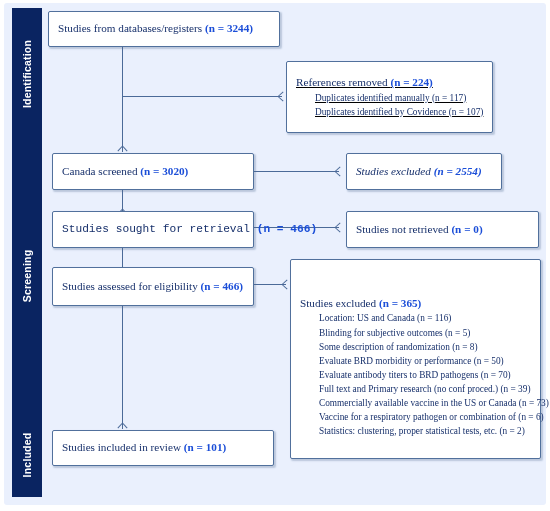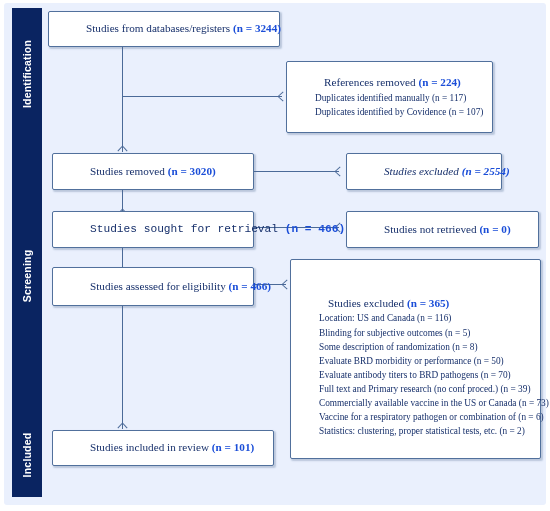--- a/index.html
+++ b/index.html
@@ -64,21 +64,20 @@
   }
   .box-inner.top-align {
     justify-content: flex-start;
     padding-top: 9px;
   }
   .line {
     color: #17306b;
     font-size: 11.2px;
     line-height: 1.38;
     white-space: nowrap;
-    margin-left: 28px;
   }
   .line .n {
     color: #1b4ed8;
     font-weight: bold;
   }
   .sub {
     color: #17306b;
     font-size: 9.3px;
     line-height: 1.52;
     margin-left: 19px;
@@ -171,31 +170,31 @@
 
     <div class="hline" style="left:250px; top:281px; width:32px;"></div>
     <div class="arrow-right" style="left:278px; top:277px;"></div>
 
     <div class="box" style="left:44px; top:8px; width:232px; height:36px;">
       <div class="box-inner">
         <div class="line"><span>Studies from databases/registers </span><span class="n">(n = 3244)</span></div>
       </div>
     </div>
 
-    <div class="box" style="left:282px; top:58px; width:207px; height:72px;">
+    <div class="box" style="left:282px; top:58px; width:207px; height:72px;text-decoration:underline;">
       <div class="box-inner">
         <div class="line"><span>References removed </span><span class="n">(n = 224)</span></div>
         <div class="sub">Duplicates identified manually (n = 117)</div>
         <div class="sub">Duplicates identified by Covidence (n = 107)</div>
       </div>
     </div>
 
     <div class="box" style="left:48px; top:150px; width:202px; height:37px;">
       <div class="box-inner">
-        <div class="line"><span>Studies removed </span><span class="n">(n = 3020)</span></div>
+        <div class="line"><span>Canada screened </span><span class="n">(n = 3020)</span></div>
       </div>
     </div>
 
     <div class="box" style="left:342px; top:150px; width:156px; height:37px;font-style:italic;">
       <div class="box-inner">
         <div class="line"><span>Studies excluded </span><span class="n">(n = 2554)</span></div>
       </div>
     </div>
 
     <div class="box" style="left:48px; top:208px; width:202px; height:37px;font-family:Liberation Mono, monospace;">

